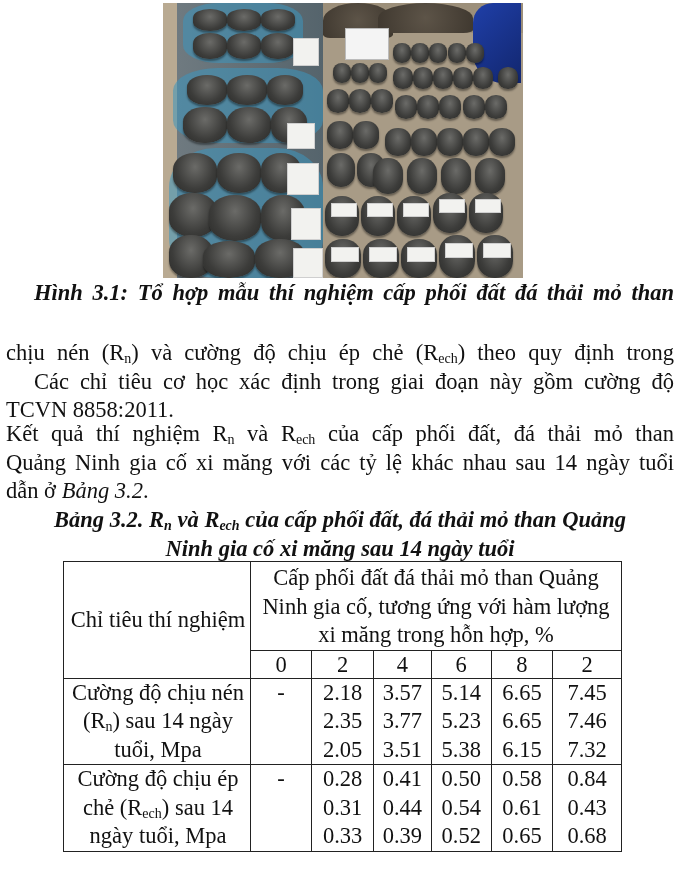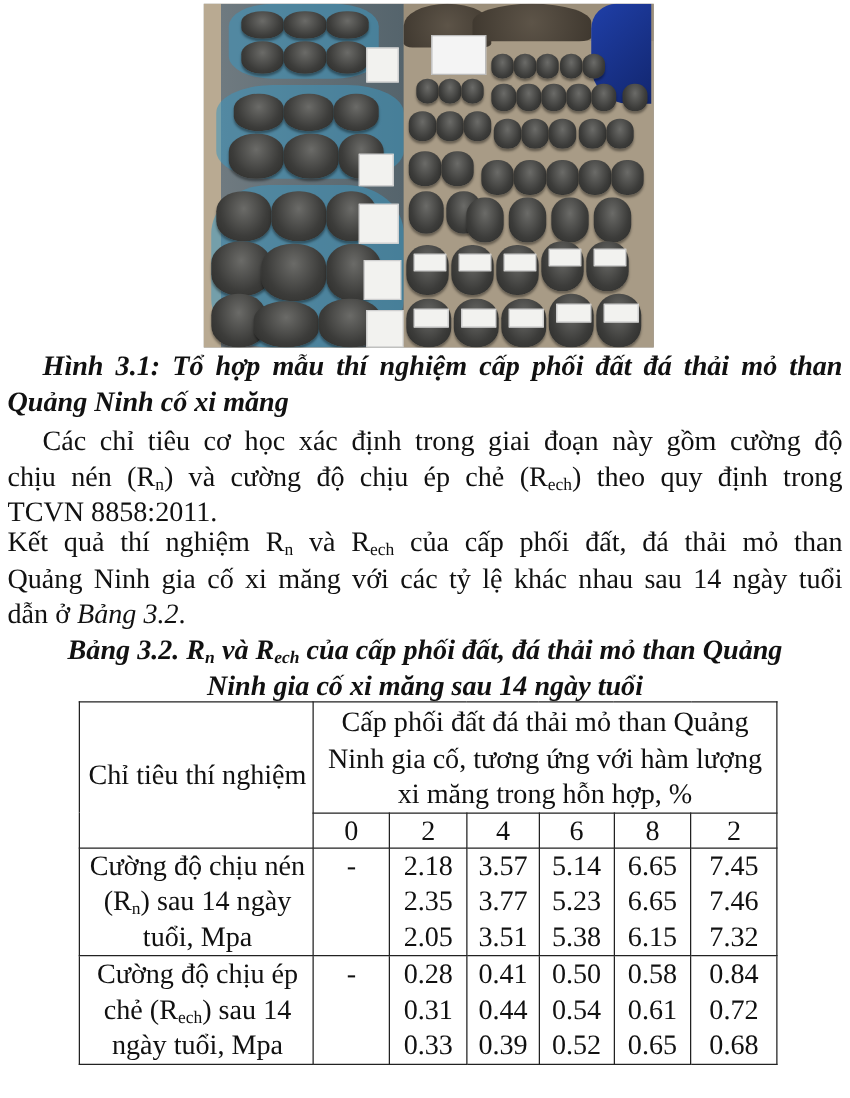--- a/index.html
+++ b/index.html
@@ -157,26 +157,25 @@
     <div class="lbl" style="left:8px;top:244px;width:26px;height:13px;"></div>
     <div class="lbl" style="left:46px;top:244px;width:26px;height:13px;"></div>
     <div class="lbl" style="left:84px;top:244px;width:26px;height:13px;"></div>
     <div class="lbl" style="left:122px;top:240px;width:26px;height:13px;"></div>
     <div class="lbl" style="left:160px;top:240px;width:26px;height:13px;"></div>
   </div>
 </div>
 
 <div class="text caption-fig">
   <div class="full indent"><span>Hình 3.1:</span><span> Tổ hợp mẫu thí nghiệm cấp phối đất đá thải mỏ than</span></div>
-  <div>Quảng Ninh cố xi măng</div>
 </div>
 
 <div class="text para1">
+  <div class="full"><span>chịu nén (R</span><sub>n</sub><span>) và cường độ chịu ép chẻ (R</span><sub>ech</sub><span>) theo quy định trong</span></div>
   <div class="full indent">Các chỉ tiêu cơ học xác định trong giai đoạn này gồm cường độ</div>
-  <div class="full"><span>chịu nén (R</span><sub>n</sub><span>) và cường độ chịu ép chẻ (R</span><sub>ech</sub><span>) theo quy định trong</span></div>
   <div>TCVN 8858:2011.</div>
 </div>
 
 <div class="text para2">
   <div class="full"><span>Kết quả thí nghiệm R</span><sub>n</sub><span> và R</span><sub>ech</sub><span> của cấp phối đất, đá thải mỏ than</span></div>
   <div class="full">Quảng Ninh gia cố xi măng với các tỷ lệ khác nhau sau 14 ngày tuổi</div>
   <div><span>dẫn ở </span><i>Bảng 3.2</i><span>.</span></div>
 </div>
 
 <div class="text caption-table">
@@ -247,18 +246,18 @@
           <div>0.54</div>
           <div>0.52</div>
         </td>
     <td class="val">
           <div>0.58</div>
           <div>0.61</div>
           <div>0.65</div>
         </td>
     <td class="val">
           <div>0.84</div>
-          <div>0.72</div>
+          <div>0.43</div>
           <div>0.68</div>
         </td>
   </tr>
 </tbody>
   </table>
 
 </body></html>

